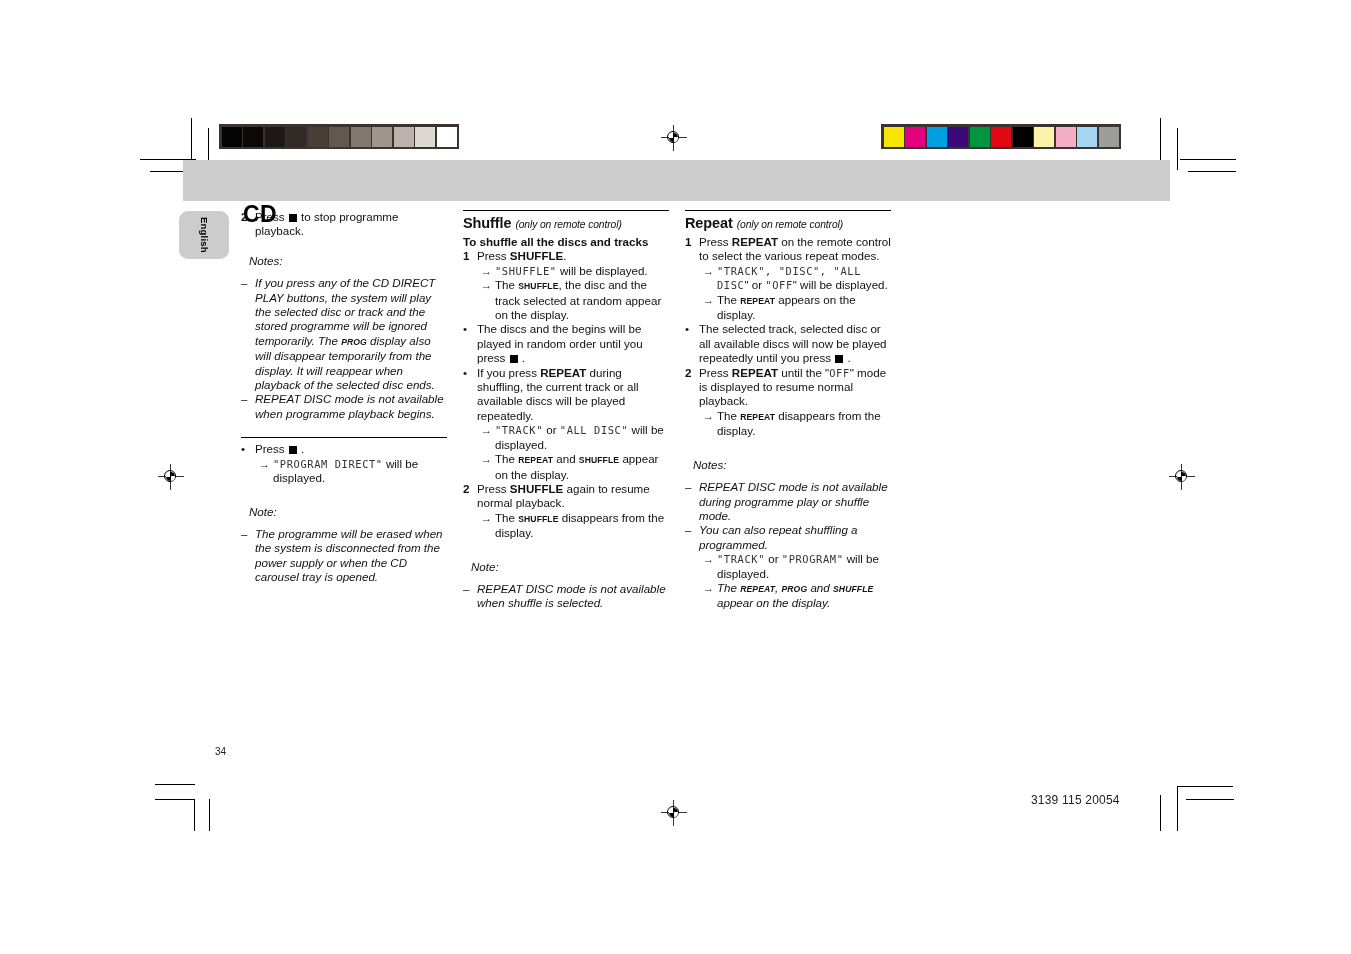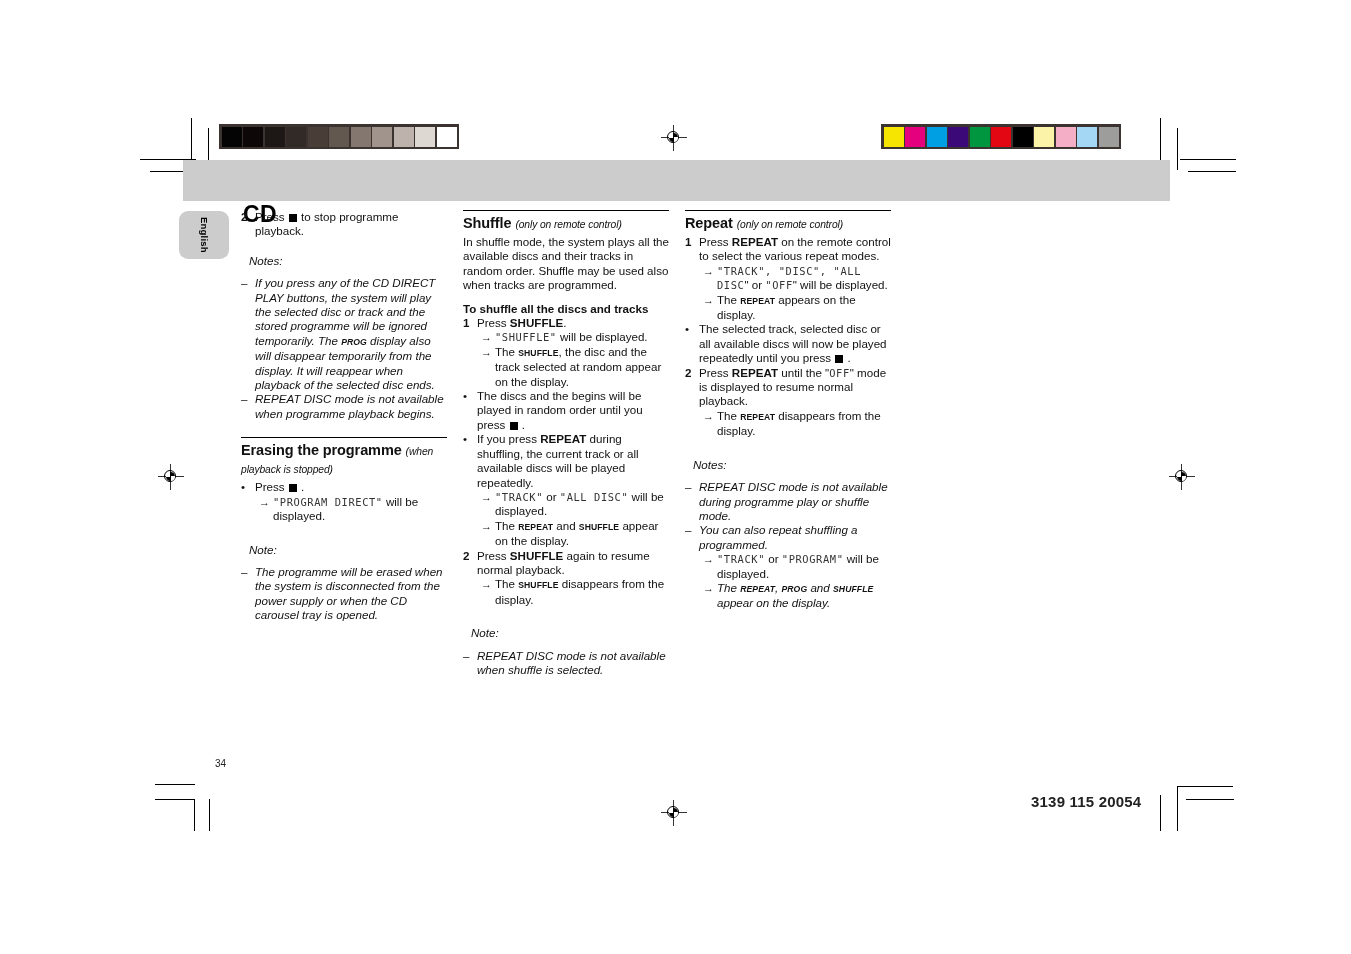--- a/index.html
+++ b/index.html
@@ -93,24 +93,23 @@
     color: #000;
   }
 
   .page-num {
     position: absolute;
     font-size: 10px;
     color: #222;
   }
   .doc-code {
     position: absolute;
-    font-size: 15px;
+    font-size: 12px;
     color: #222;
     letter-spacing: 0.2px;
-    font-weight: bold;
   }
 
   
   .col {
     position: absolute;
     font-size: 11.6px;
     line-height: 14.4px;
     color: #111;
   }
   .col-1 { left: 241px; top: 210px; width: 206px; }
@@ -263,21 +262,21 @@
     <div class="sw" style="background: rgb(157, 157, 156);"></div>
   </div>
 
 <div class="header-band" style="left:183px; top:160px; width:987px; height:41px;"></div>
 <div class="header-title" style="left:243px; top:175px;">CD</div>
 
 <div class="lang-tab" style="left:179px; top:211px; width:50px; height:48px;">
   <span>English</span>
 </div>
 
-<div class="page-num" style="left:215px; top:746px;margin-top:12px;">34</div>
+<div class="page-num" style="left:215px; top:746px;">34</div>
 <div class="doc-code" style="left:1031px; top:793px;">3139 115 20054</div>
 
 <div class="col col-1">
 
   <div class="row">
     <div class="mk num">2</div>
     <div class="tx">
       <span>Press</span>
       <span class="stopsq"></span>
       <span>to stop programme playback.</span>
@@ -296,24 +295,20 @@
   </div>
 
   <div class="row ital">
     <div class="mk">–</div>
     <div class="tx">REPEAT DISC mode is not available when programme playback begins.</div>
   </div>
 
   <div class="spacer-l"></div>
 
   <div class="rule"></div>
-  <h2 class="sec">
-    <span>Erasing the programme</span>
-    <span class="qual">(when playback is stopped)</span>
-  </h2>
 
   <div class="row">
     <div class="mk">•</div>
     <div class="tx">
       <span>Press</span>
       <span class="stopsq"></span>
       <span>.</span>
     </div>
   </div>
 
@@ -334,21 +329,20 @@
 </div>
 
 <div class="col col-2">
 
   <div class="rule"></div>
   <h2 class="sec">
     <span>Shuffle</span>
     <span class="qual">(only on remote control)</span>
   </h2>
 
-  <p class="body gap">In shuffle mode, the system plays all the available discs and their tracks in random order. Shuffle may be used also when tracks are programmed.</p>
 
   <h3 class="sub">To shuffle all the discs and tracks</h3>
 
   <div class="row">
     <div class="mk num">1</div>
     <div class="tx">
       <span>Press </span><span class="bold">SHUFFLE</span><span>.</span>
     </div>
   </div>
 

